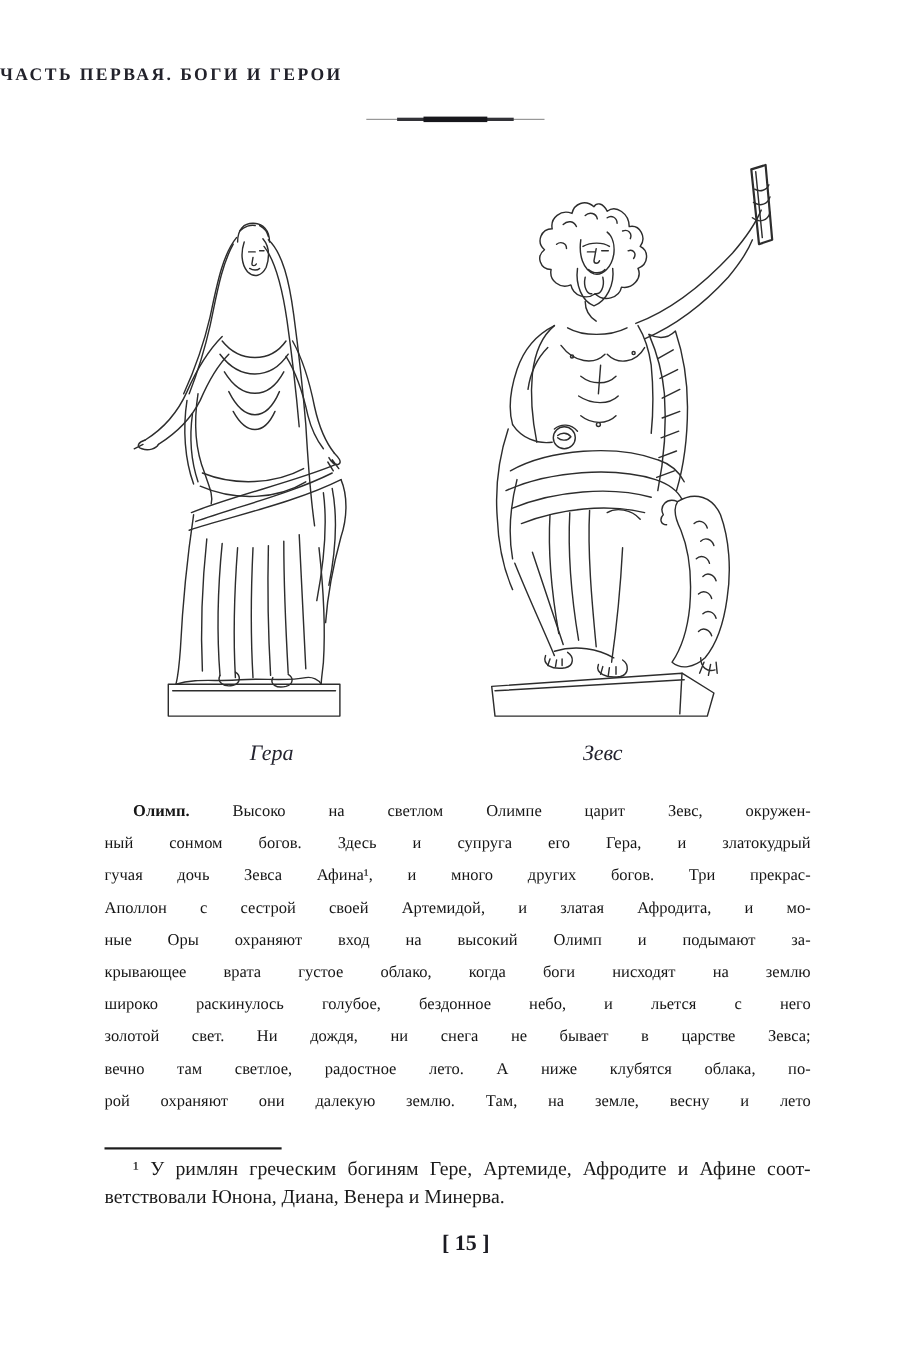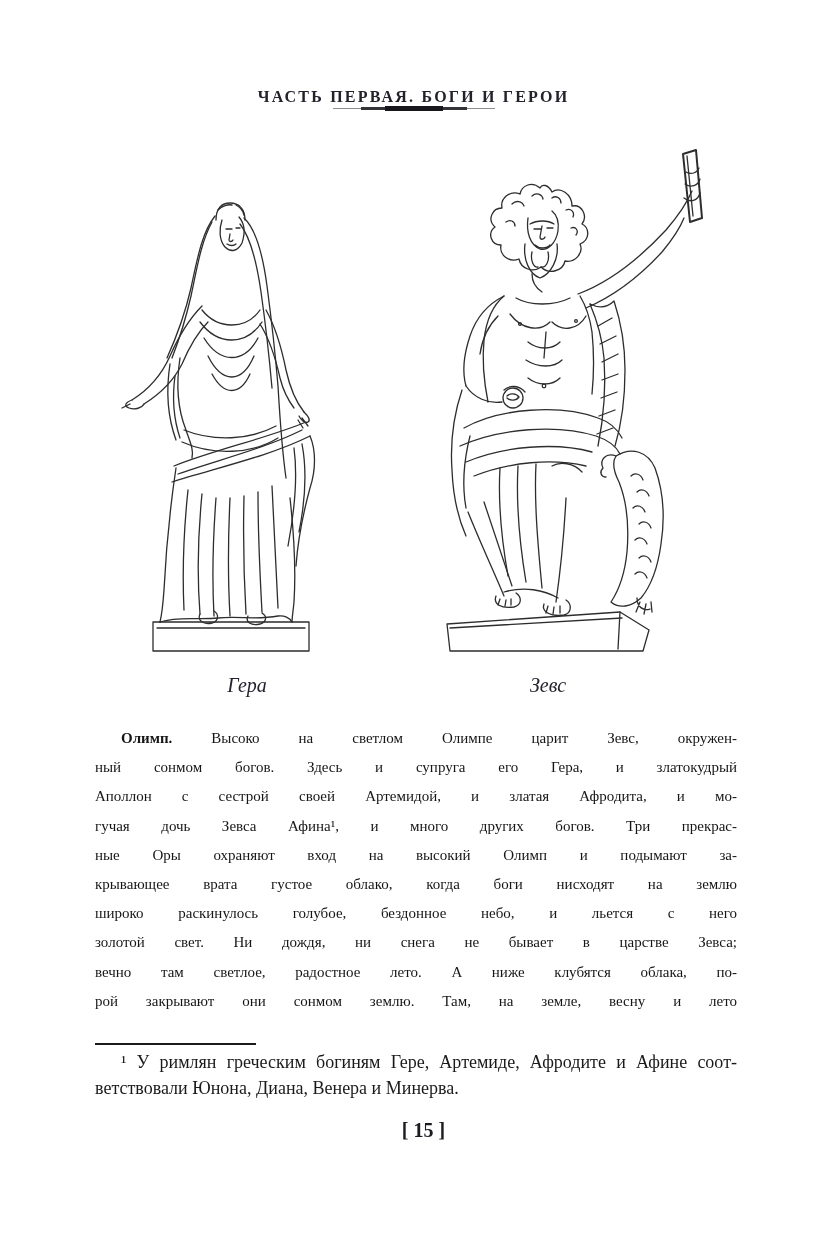--- a/index.html
+++ b/index.html
@@ -6,22 +6,22 @@
   .page{
     position:relative;
     width:827px;height:1241px;
     background:#ffffff;
     font-family:"Liberation Serif", serif;
     color:#1d1d1d;
     overflow:hidden;
   }
   
   .running-head{
-    position:absolute;top:88px;left:0;width:100%;
-    text-align:center;
+    position:absolute;top:60px;left:0;width:100%;
+    text-align:left;
     font-weight:bold;font-size:16px;letter-spacing:2.2px;
     color:#22222b;
   }
   .ornament{
     position:absolute;top:106px;left:50%;transform:translateX(-50%);
     width:162px;height:6px;
   }
   .orn-thin{position:absolute;top:2px;left:0;right:0;height:1px;background:#8d8d8d;}
   .orn-mid{position:absolute;top:1px;left:28px;width:106px;height:3px;background:#333338;}
   .orn-core{position:absolute;top:0;left:52px;width:58px;height:5px;background:#17171c;}
@@ -227,28 +227,28 @@
       </g>
     </svg>
   </div>
 
   <div class="caption caption-hera">Гера</div>
   <div class="caption caption-zeus">Зевс</div>
 
   <div class="bodytext">
     <div class="bodyline first"><span class="lead">Олимп.</span> <span>Высоко на светлом Олимпе царит Зевс, окружен-</span></div>
     <div class="bodyline">ный сонмом богов. Здесь и супруга его Гера, и златокудрый</div>
+    <div class="bodyline">гучая дочь Зевса Афина¹, и много других богов. Три прекрас-</div>
     <div class="bodyline">Аполлон с сестрой своей Артемидой, и златая Афродита, и мо-</div>
-    <div class="bodyline">гучая дочь Зевса Афина¹, и много других богов. Три прекрас-</div>
     <div class="bodyline">ные Оры охраняют вход на высокий Олимп и подымают за-</div>
     <div class="bodyline">крывающее врата густое облако, когда боги нисходят на землю</div>
     <div class="bodyline">широко раскинулось голубое, бездонное небо, и льется с него</div>
     <div class="bodyline">золотой свет. Ни дождя, ни снега не бывает в царстве Зевса;</div>
     <div class="bodyline">вечно там светлое, радостное лето. А ниже клубятся облака, по-</div>
-    <div class="bodyline">рой закрывают они сонмом землю. Там, на земле, весну и лето</div>
+    <div class="bodyline">рой охраняют они далекую землю. Там, на земле, весну и лето</div>
   </div>
 
   <div class="footnote-rule"></div>
   <div class="footnote">
     <div class="footline first">¹ У римлян греческим богиням Гере, Артемиде, Афродите и Афине соот-</div>
     <div class="footline last">ветствовали Юнона, Диана, Венера и Минерва.</div>
   </div>
 
   <div class="folio">[ 15 ]</div>
 

